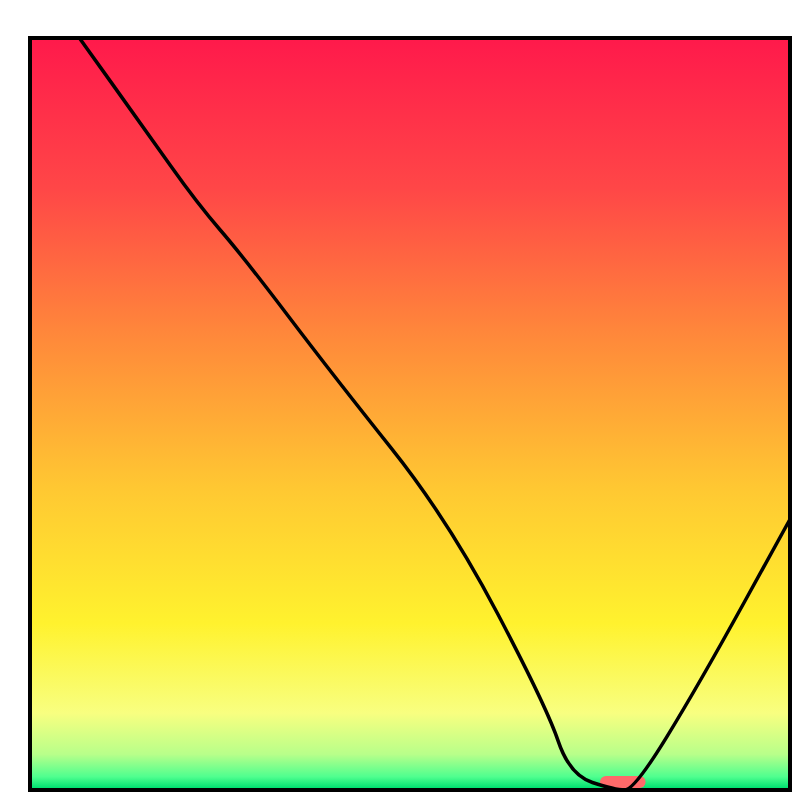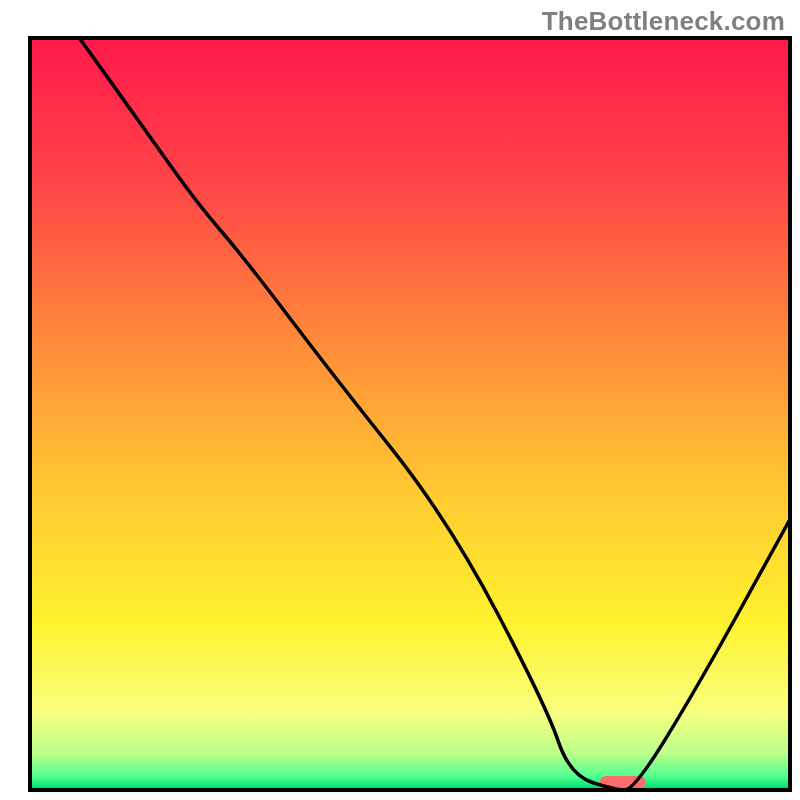--- a/index.html
+++ b/index.html
@@ -25,21 +25,20 @@
     letter-spacing: 0.2px;
   }
   svg {
     display: block;
   }
 </style>
 </head>
 <body>
 
 <div class="chart-wrap">
-  <div class="watermark">TheBottleneck.com</div>
 
   <svg id="chart-svg" width="800" height="800" viewBox="0 0 800 800">
     <defs>
       <linearGradient id="bg-grad" x1="0" y1="0" x2="0" y2="1">
           <stop offset="0%" stop-color="#ff1a4b"></stop>
           <stop offset="20%" stop-color="#ff4747"></stop>
           <stop offset="40%" stop-color="#ff8a3a"></stop>
           <stop offset="60%" stop-color="#ffc832"></stop>
           <stop offset="78%" stop-color="#fff22e"></stop>
           <stop offset="90%" stop-color="#f8ff80"></stop>

